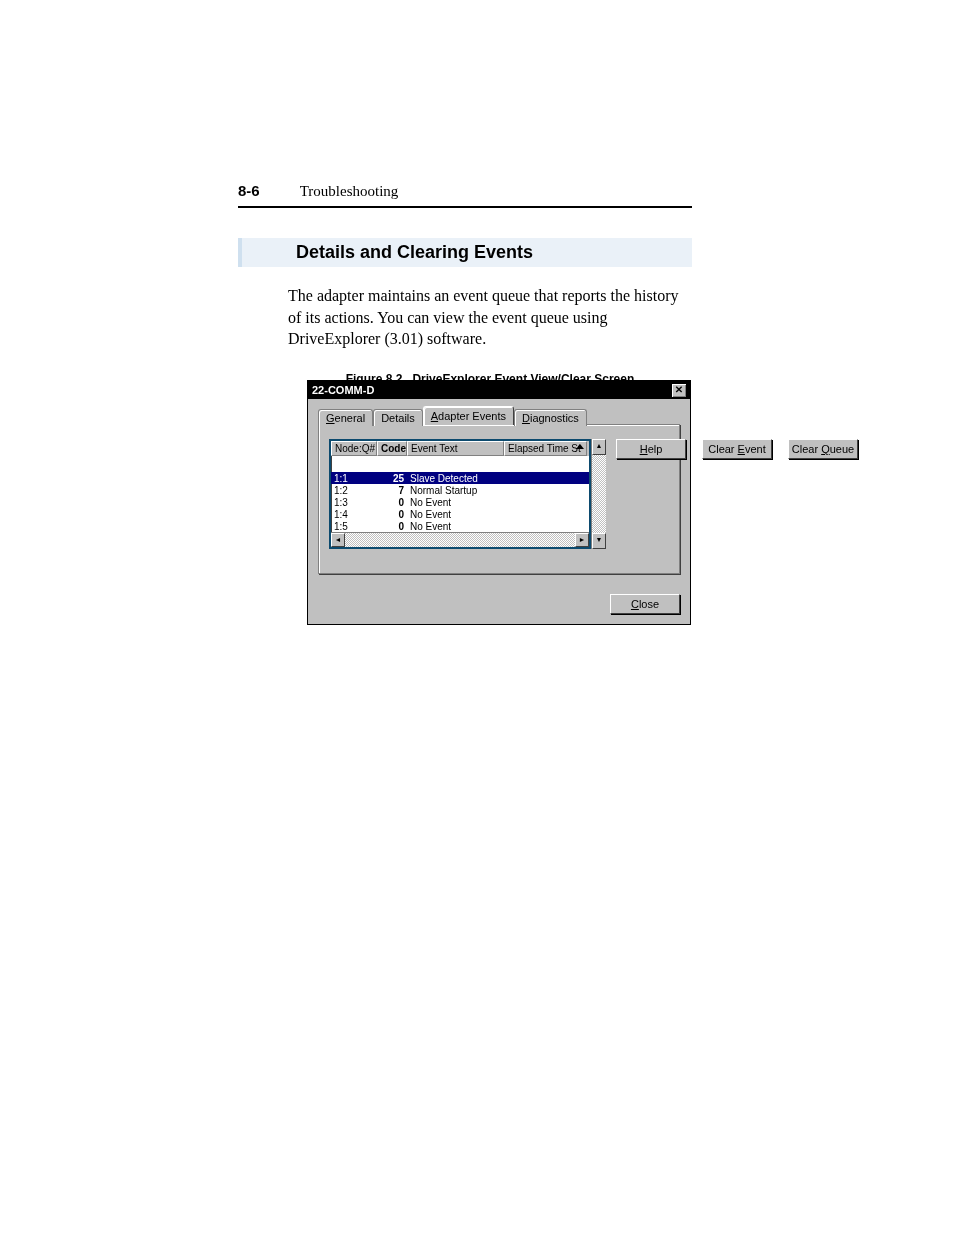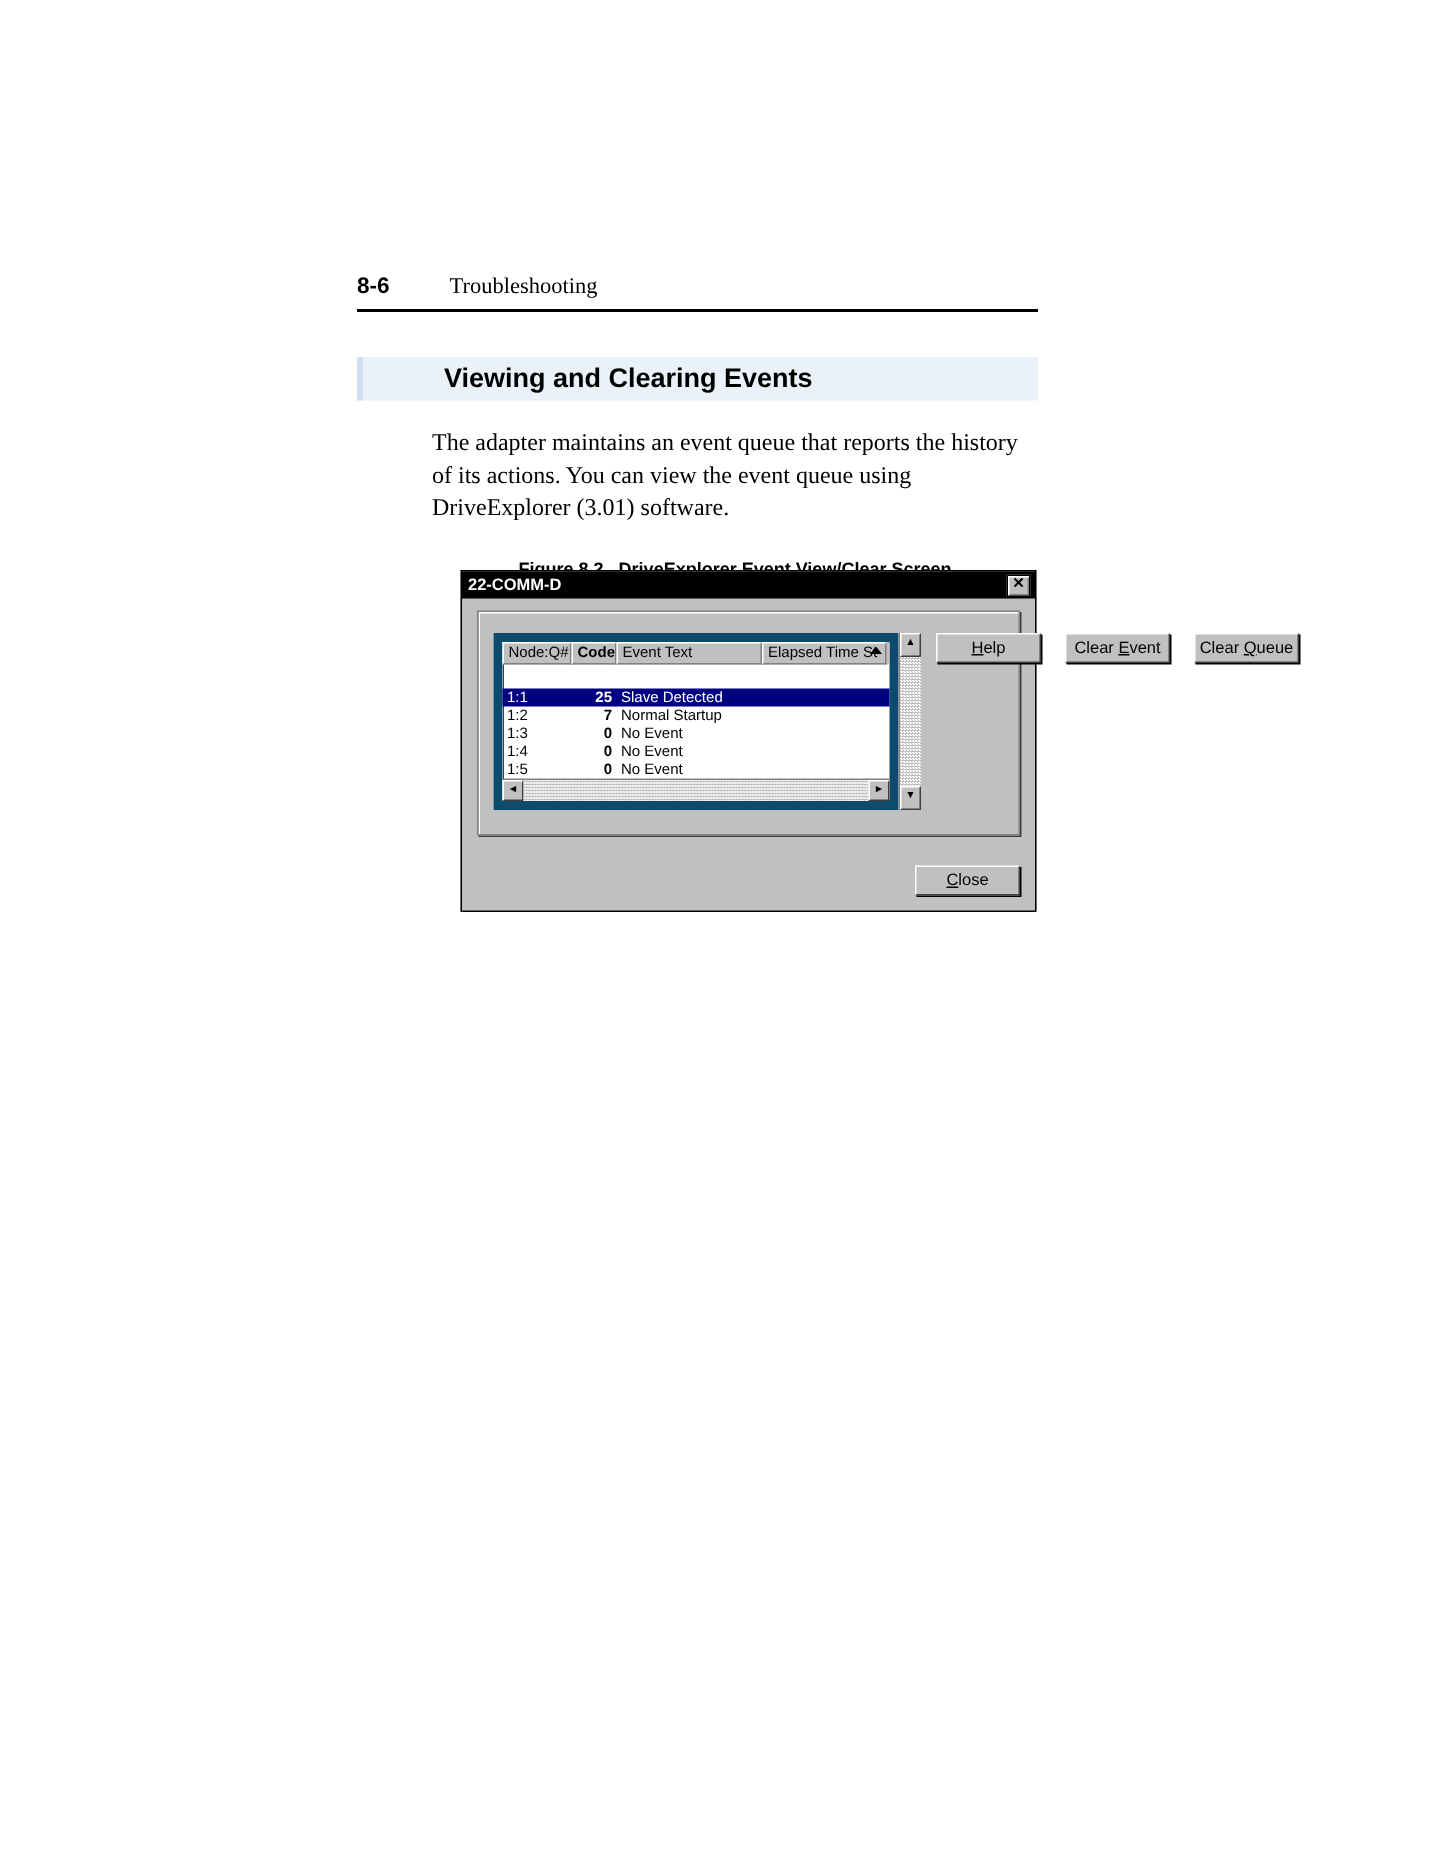--- a/index.html
+++ b/index.html
@@ -149,21 +149,21 @@
     position: relative;
     min-height: 120px;
   }
 
   .grid-area {
     display: flex;
     gap: 10px;
   }
   .grid {
     background: #fff;
-    border: 6px solid #0c4a6e;
+    border: 2px solid #0c4a6e;
     box-shadow: inset 1px 1px 0 #404040, inset -1px -1px 0 #fff;
     width: 258px;
     font-size: 10px;
   }
   .grid-head {
     display: flex;
     background: #c0c0c0;
   }
   .gh {
     font-size: 10px;
@@ -281,40 +281,54 @@
 <div class="page">
 
   <div class="content">
     <div class="header-row">
       <span class="page-num">8-6</span>
       <span class="chapter">Troubleshooting</span>
     </div>
     <hr class="hr">
 
     <div class="section-head">
-      <div class="section-head-inner">Viewing and Clearing Events</div>
+      <div class="section-head-inner">Details and Clearing Events</div>
     </div>
 
     <div class="body-text">The adapter maintains an event queue that reports the history of its actions. You can view the event queue using DriveExplorer (3.01) software.</div>
 
     <div class="fig-caption">
       <span>Figure 8.2</span>&nbsp;&nbsp;
       <span>DriveExplorer Event View/Clear Screen</span>
     </div>
   </div>
 
   <div class="dialog-wrap">
     <div class="dialog">
 
       <div class="titlebar">
         <span class="title-text">22-COMM-D</span>
         <div class="title-close">✕</div>
       </div>
 
       <div class="dialog-client">
+        <div class="tabstrip">
+          <div class="tab">
+            <span class="u">G</span><span>eneral</span>
+          </div>
+          <div class="tab">
+            <span>Details</span>
+          </div>
+          <div class="tab active">
+            <span class="u">A</span><span>dapter Events</span>
+          </div>
+          <div class="tab">
+            <span class="u">D</span><span>iagnostics</span>
+          </div>
+        </div>
 
         <div class="tab-panel">
           <div class="grid-area">
 
             <div>
               <div class="grid-outer">
                 <div class="grid">
                   <div class="grid-head">
                     <div class="gh c-node">Node:Q#</div>
                     <div class="gh c-code">Code</div>

